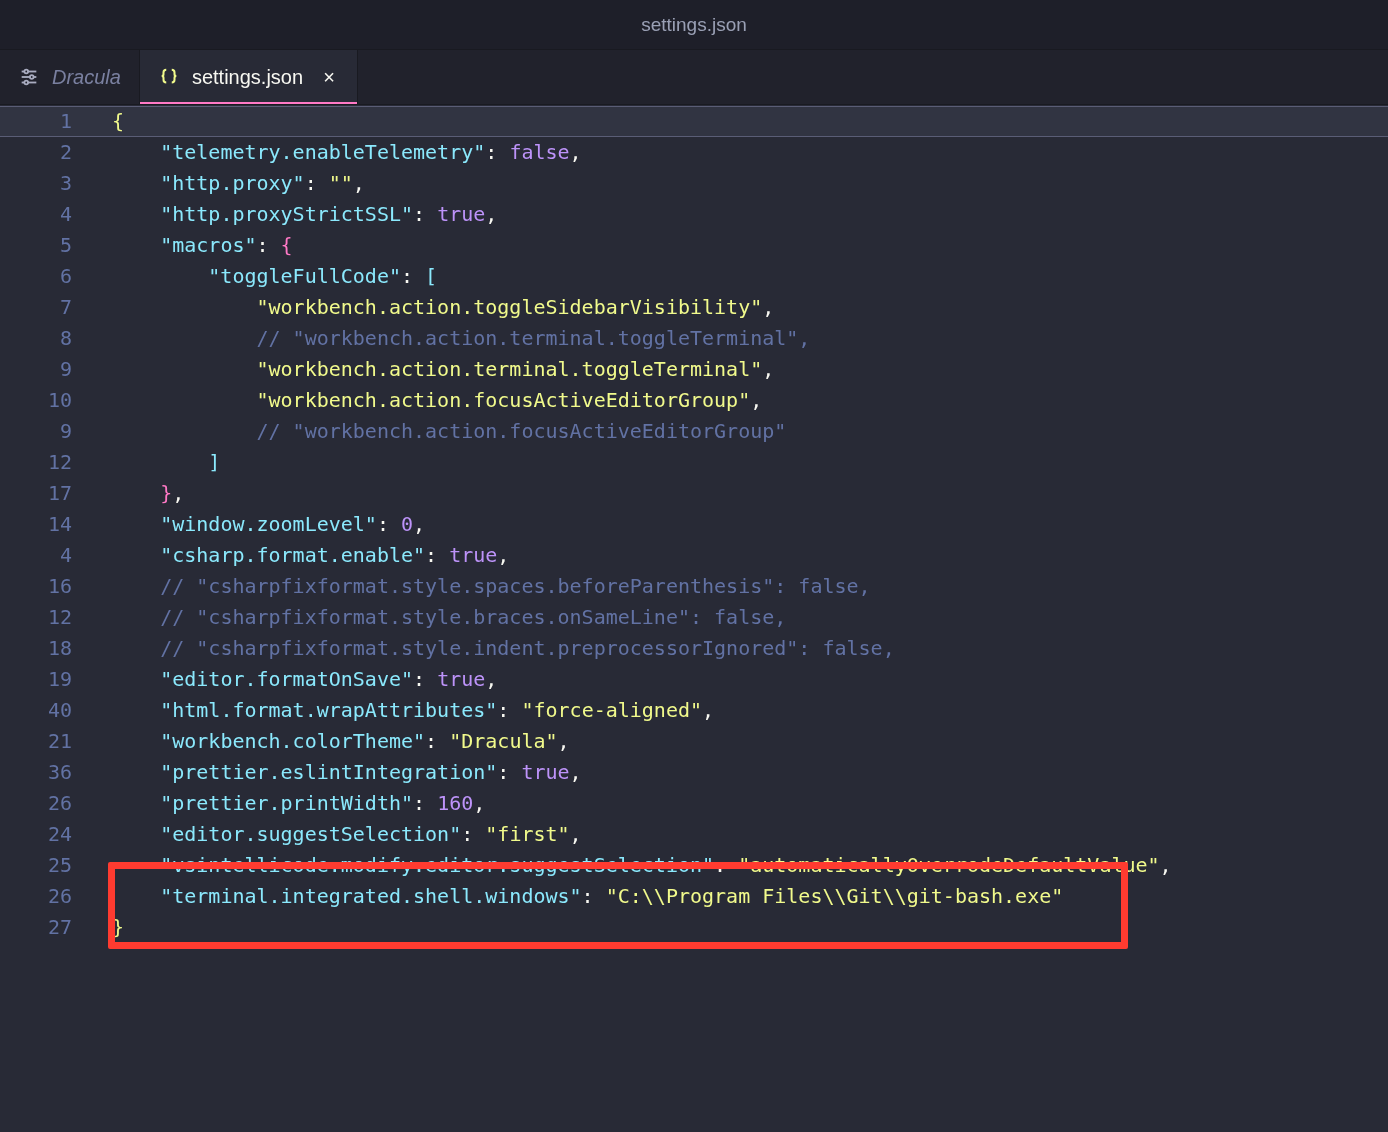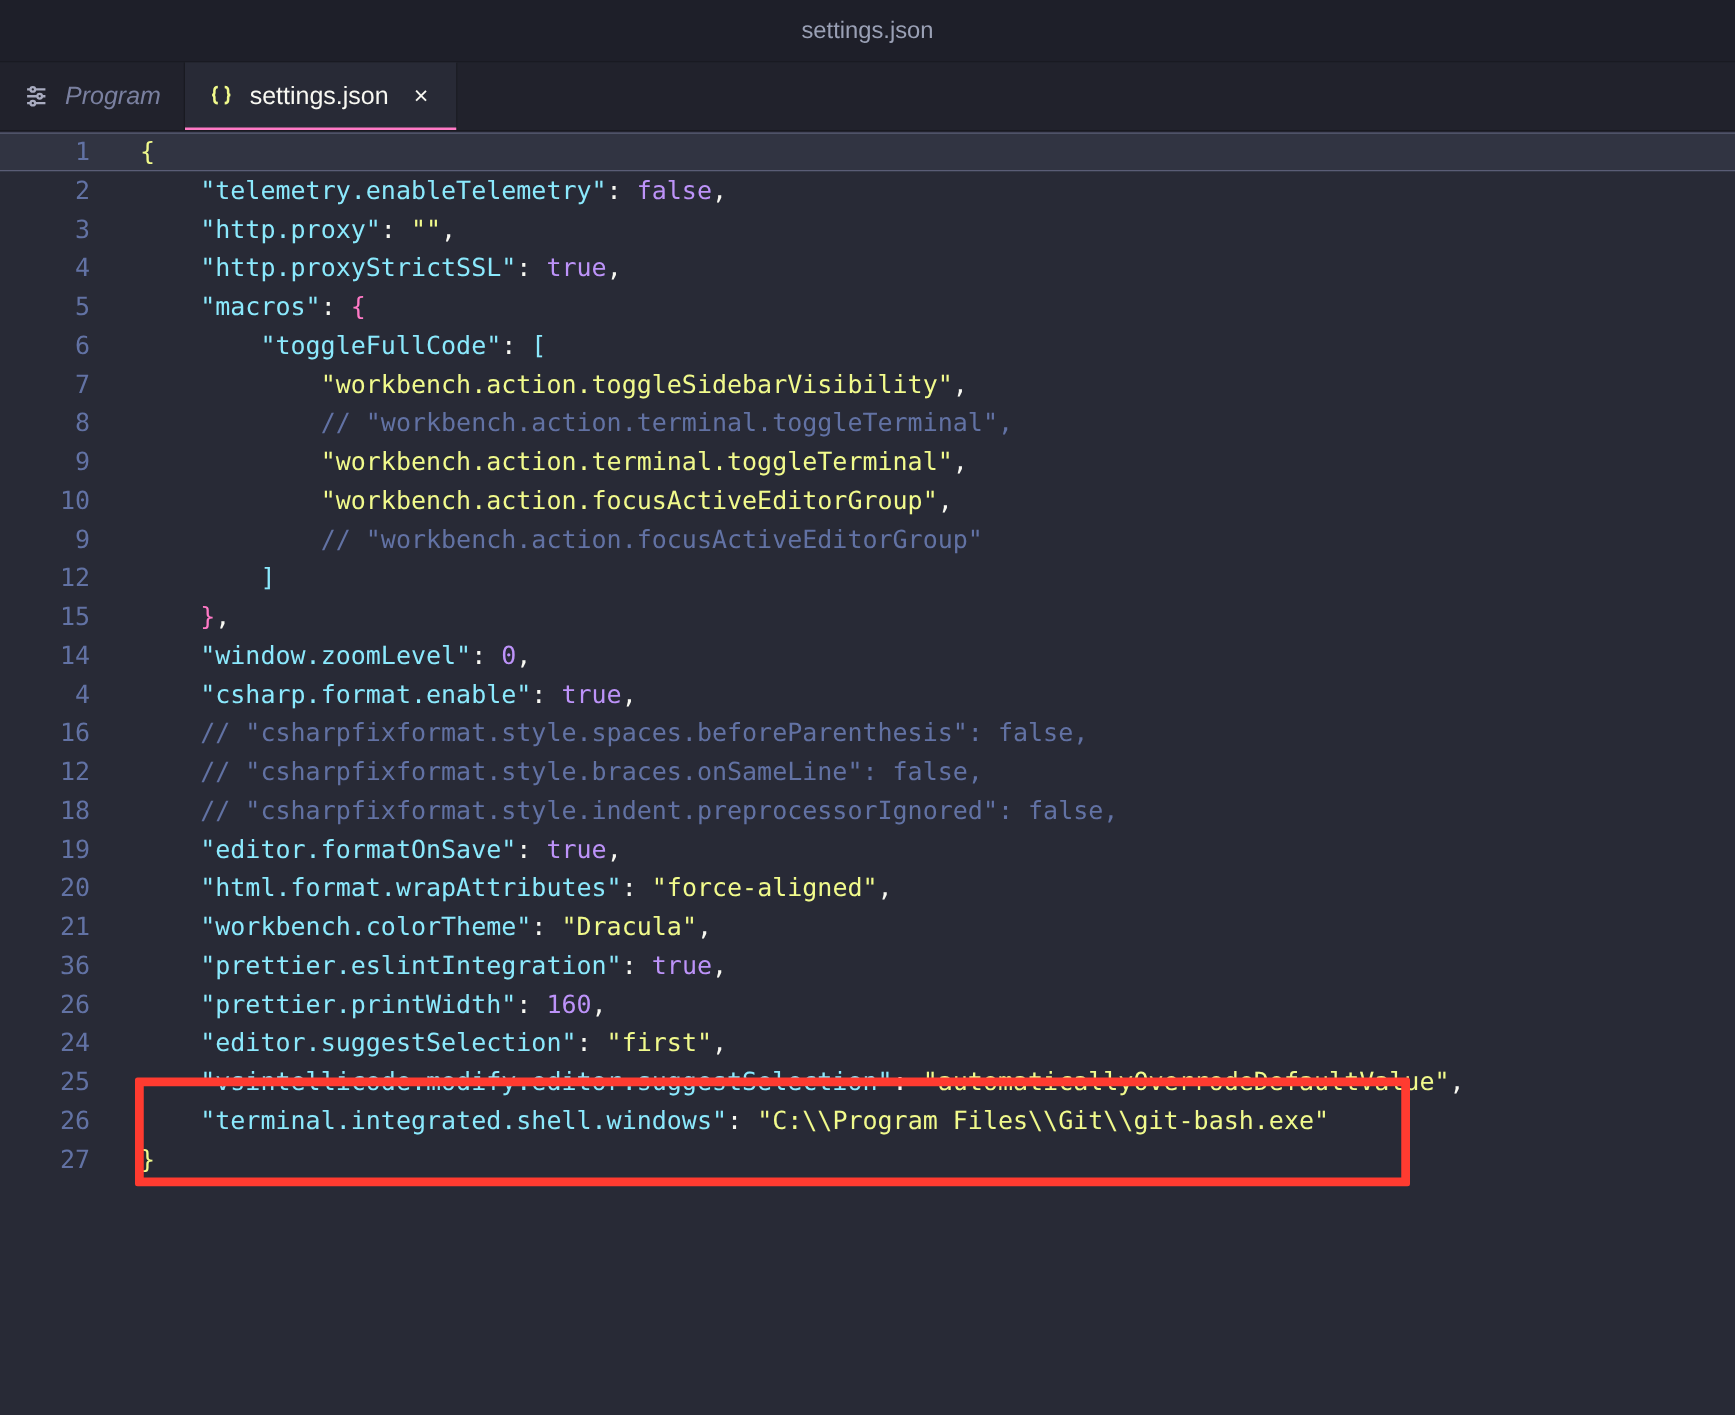--- a/index.html
+++ b/index.html
@@ -179,21 +179,21 @@
     <span class="tab-icon">
       <svg viewBox="0 0 24 24" width="22" height="22" fill="none" stroke="currentColor" stroke-width="2">
         <line x1="4" y1="6" x2="20" y2="6"></line>
           <line x1="4" y1="12" x2="20" y2="12"></line>
           <line x1="4" y1="18" x2="20" y2="18"></line>
         <circle cx="9" cy="6" r="2" fill="#21222c"></circle>
           <circle cx="15" cy="12" r="2" fill="#21222c"></circle>
           <circle cx="9" cy="18" r="2" fill="#21222c"></circle>
       </svg>
     </span>
-    <span class="tab-label">Program</span>
+    <span class="tab-label">Dracula</span>
   </div>
 
   <div class="tab active">
     <span class="tab-icon">
       <svg viewBox="0 0 24 24" width="22" height="22" fill="none" stroke="currentColor" stroke-width="2.2">
         <path d="M9 4c-2 0-3 1-3 3v2c0 1.5-1 2-2 2 1 0 2 .5 2 2v2c0 2 1 3 3 3"></path>
         <path d="M15 4c2 0 3 1 3 3v2c0 1.5 1 2 2 2-1 0-2 .5-2 2v2c0 2-1 3-3 3"></path>
       </svg>
     </span>
     <span class="tab-label">settings.json</span>
@@ -210,28 +210,28 @@
         <div>3</div>
         <div>4</div>
         <div>5</div>
         <div>6</div>
         <div>7</div>
         <div>8</div>
         <div>9</div>
         <div>10</div>
         <div>9</div>
         <div>12</div>
-        <div>15</div>
+        <div>17</div>
         <div>14</div>
         <div>4</div>
         <div>16</div>
         <div>12</div>
         <div>18</div>
         <div>19</div>
-        <div>20</div>
+        <div>40</div>
         <div>21</div>
         <div>36</div>
         <div>26</div>
         <div>24</div>
         <div>25</div>
         <div>26</div>
         <div>27</div>
       </div>
     <div class="code" id="code"><div class="line"><span class="br-y">{</span></div><div class="line"><span class="pun">    </span><span class="key">"telemetry.enableTelemetry"</span><span class="pun">: </span><span class="kw">false</span><span class="pun">,</span></div><div class="line"><span class="pun">    </span><span class="key">"http.proxy"</span><span class="pun">: </span><span class="str">""</span><span class="pun">,</span></div><div class="line"><span class="pun">    </span><span class="key">"http.proxyStrictSSL"</span><span class="pun">: </span><span class="kw">true</span><span class="pun">,</span></div><div class="line"><span class="pun">    </span><span class="key">"macros"</span><span class="pun">: </span><span class="br-p">{</span></div><div class="line"><span class="pun">        </span><span class="key">"toggleFullCode"</span><span class="pun">: </span><span class="br-c">[</span></div><div class="line"><span class="pun">            </span><span class="str">"workbench.action.toggleSidebarVisibility"</span><span class="pun">,</span></div><div class="line"><span class="pun">            </span><span class="com">// "workbench.action.terminal.toggleTerminal",</span></div><div class="line"><span class="pun">            </span><span class="str">"workbench.action.terminal.toggleTerminal"</span><span class="pun">,</span></div><div class="line"><span class="pun">            </span><span class="str">"workbench.action.focusActiveEditorGroup"</span><span class="pun">,</span></div><div class="line"><span class="pun">            </span><span class="com">// "workbench.action.focusActiveEditorGroup"</span></div><div class="line"><span class="pun">        </span><span class="br-c">]</span></div><div class="line"><span class="pun">    </span><span class="br-p">}</span><span class="pun">,</span></div><div class="line"><span class="pun">    </span><span class="key">"window.zoomLevel"</span><span class="pun">: </span><span class="num">0</span><span class="pun">,</span></div><div class="line"><span class="pun">    </span><span class="key">"csharp.format.enable"</span><span class="pun">: </span><span class="kw">true</span><span class="pun">,</span></div><div class="line"><span class="pun">    </span><span class="com">// "csharpfixformat.style.spaces.beforeParenthesis": false,</span></div><div class="line"><span class="pun">    </span><span class="com">// "csharpfixformat.style.braces.onSameLine": false,</span></div><div class="line"><span class="pun">    </span><span class="com">// "csharpfixformat.style.indent.preprocessorIgnored": false,</span></div><div class="line"><span class="pun">    </span><span class="key">"editor.formatOnSave"</span><span class="pun">: </span><span class="kw">true</span><span class="pun">,</span></div><div class="line"><span class="pun">    </span><span class="key">"html.format.wrapAttributes"</span><span class="pun">: </span><span class="str">"force-aligned"</span><span class="pun">,</span></div><div class="line"><span class="pun">    </span><span class="key">"workbench.colorTheme"</span><span class="pun">: </span><span class="str">"Dracula"</span><span class="pun">,</span></div><div class="line"><span class="pun">    </span><span class="key">"prettier.eslintIntegration"</span><span class="pun">: </span><span class="kw">true</span><span class="pun">,</span></div><div class="line"><span class="pun">    </span><span class="key">"prettier.printWidth"</span><span class="pun">: </span><span class="num">160</span><span class="pun">,</span></div><div class="line"><span class="pun">    </span><span class="key">"editor.suggestSelection"</span><span class="pun">: </span><span class="str">"first"</span><span class="pun">,</span></div><div class="line"><span class="pun">    </span><span class="key">"vsintellicode.modify.editor.suggestSelection"</span><span class="pun">: </span><span class="str">"automaticallyOverrodeDefaultValue"</span><span class="pun">,</span></div><div class="line"><span class="pun">    </span><span class="key">"terminal.integrated.shell.windows"</span><span class="pun">: </span><span class="str">"C:\\Program Files\\Git\\git-bash.exe"</span></div><div class="line"><span class="br-y">}</span></div></div>
   </div>

